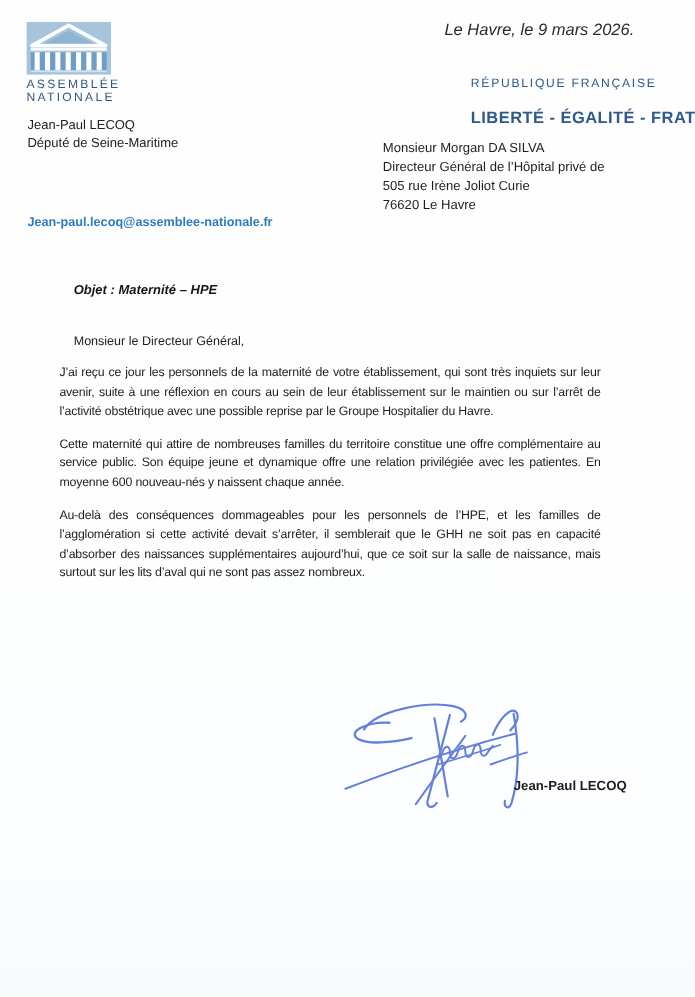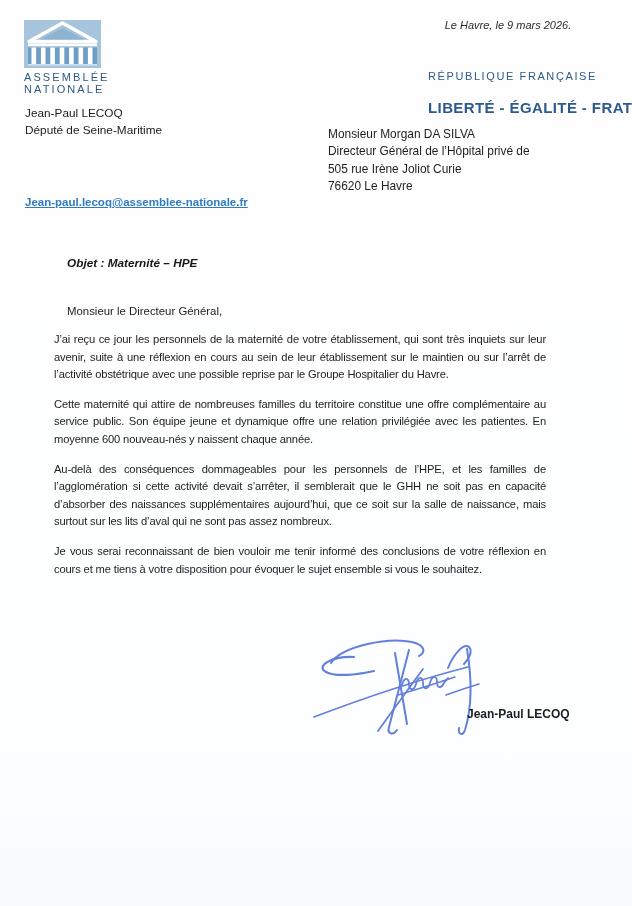--- a/index.html
+++ b/index.html
@@ -20,45 +20,45 @@
   .logo-text {
     margin-top: 3px;
     color: #2e5a82;
     font-size: 11px;
     line-height: 12px;
     letter-spacing: 2.1px;
     white-space: nowrap;
   }
 
   .dateline {
-    position: absolute; left: 428px; top: 19px; width: 160px;
-    font-size: 11px; font-style: italic; color: #2b2b2e; text-align: center;
+    position: absolute; left: 404px; top: 19px; width: 160px;
+    font-size: 15px; font-style: italic; color: #2b2b2e; text-align: center;
     white-space: nowrap;
   }
 
   .republique {
     position: absolute; left: 428px; top: 70px; width: 158px;
     text-align: left; color: #2d5a8c; white-space: nowrap;
   }
   .republique .rf-line1 { font-size: 11px; letter-spacing: 1.6px; font-weight: 500; }
   .republique .rf-line2 { font-size: 15px; letter-spacing: 0.4px; font-weight: 700; margin-top: 17px; }
 
   .sender {
     position: absolute; left: 25px; top: 105px;
     font-size: 11.8px; line-height: 17.3px; color: #212124;
   }
   .sender-email {
     position: absolute; left: 25px; top: 196px;
     font-size: 11.5px; font-weight: 600;
-    color: #2e7bc4; text-decoration: underline; cursor: pointer;
+    color: #2e7bc4; cursor: pointer;
     white-space: nowrap;
   }
 
   .recipient {
-    position: absolute; left: 328px; top: 126px;
+    position: absolute; left: 348px; top: 126px;
     font-size: 11.9px; line-height: 17.4px; color: #1e1e20;
   }
 
   
   .subject {
     position: absolute; left: 67px; top: 256px;
     font-size: 11.8px; font-weight: 700; font-style: italic; color: #17171a;
   }
   .salutation {
     position: absolute; left: 67px; top: 305px;
@@ -128,21 +128,20 @@
     <div>76620 Le Havre</div>
   </div>
 
   <div class="subject">Objet : Maternité – HPE</div>
   <div class="salutation">Monsieur le Directeur Général,</div>
 
   <div class="body-text">
     <p>J’ai reçu ce jour les personnels de la maternité de votre établissement, qui sont très inquiets sur leur avenir, suite à une réflexion en cours au sein de leur établissement sur le maintien ou sur l’arrêt de l’activité obstétrique avec une possible reprise par le Groupe Hospitalier du Havre.</p>
     <p>Cette maternité qui attire de nombreuses familles du territoire constitue une offre complémentaire au service public. Son équipe jeune et dynamique offre une relation privilégiée avec les patientes. En moyenne 600 nouveau-nés y naissent chaque année.</p>
     <p>Au-delà des conséquences dommageables pour les personnels de l’HPE, et les familles de l’agglomération si cette activité devait s’arrêter, il semblerait que le GHH ne soit pas en capacité d’absorber des naissances supplémentaires aujourd’hui, que ce soit sur la salle de naissance, mais surtout sur les lits d’aval qui ne sont pas assez nombreux.</p>
-    <p>Je vous serai reconnaissant de bien vouloir me tenir informé des conclusions de votre réflexion en cours et me tiens à votre disposition pour évoquer le sujet ensemble si vous le souhaitez.</p>
   </div>
 
   <svg class="signature-svg" viewBox="0 0 220 115" xmlns="http://www.w3.org/2000/svg" aria-hidden="true">
     <g fill="none" stroke="#4f6fd6" stroke-width="2" stroke-linecap="round" opacity="0.88">
 
       <path d="M33,25 C44,8 90,-1 114,4 C127,7 128,14 121,18"></path>
 
       <path d="M56,19 C34,18 17,28 28,34 C37,39 58,37 76,33" stroke-width="2.2"></path>
 
       <path d="M16,79 C58,63 112,44 170,29" stroke-width="1.8"></path>

